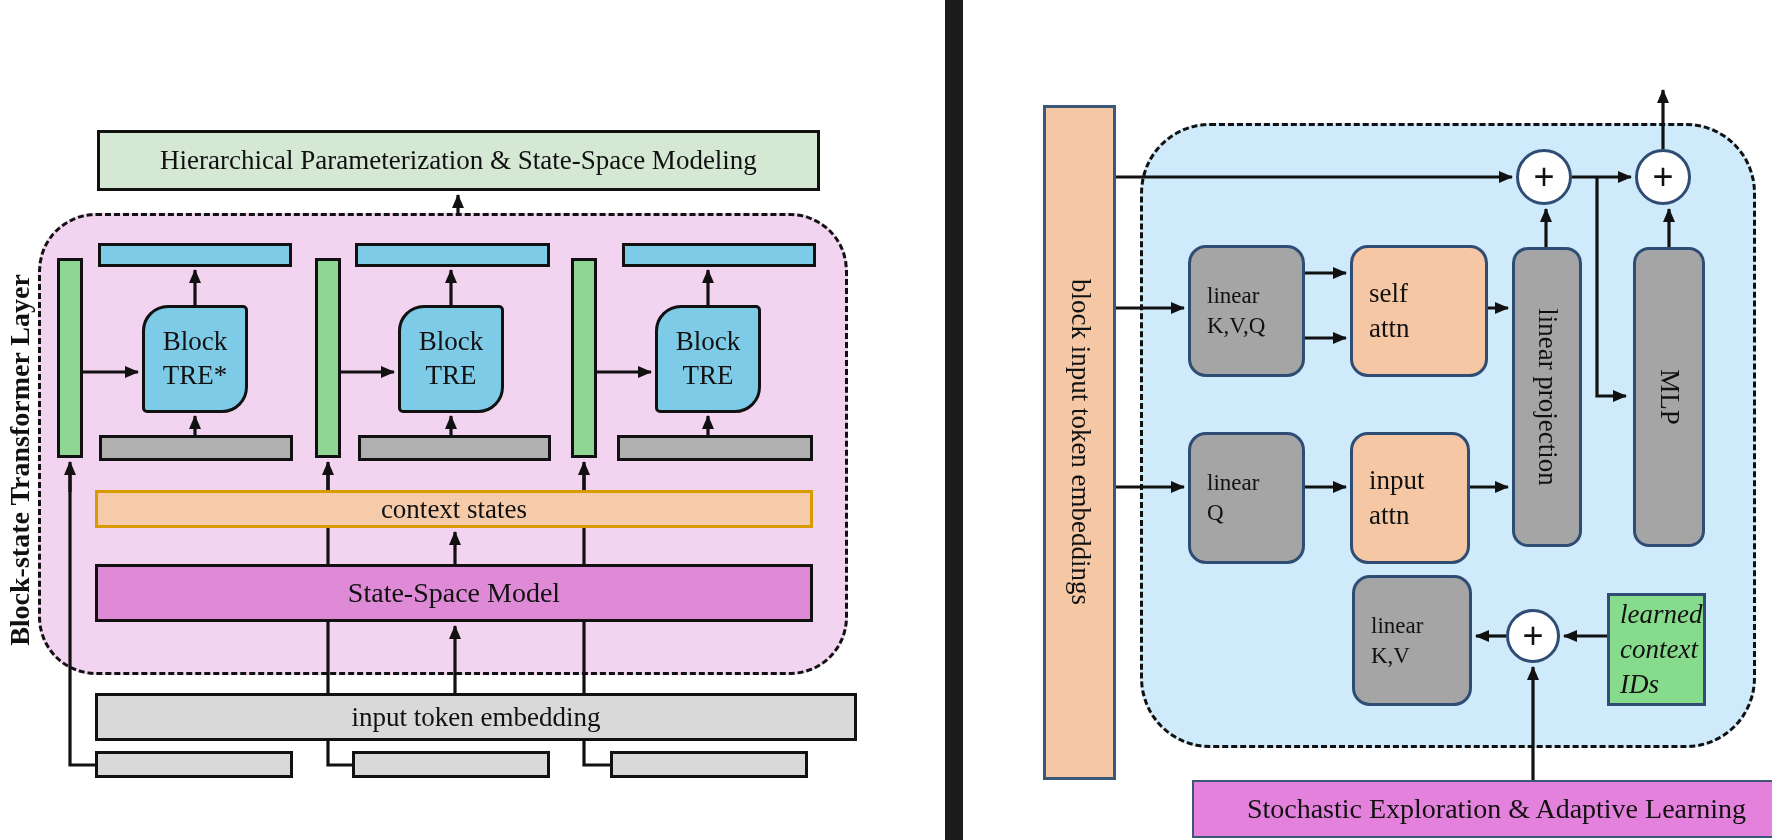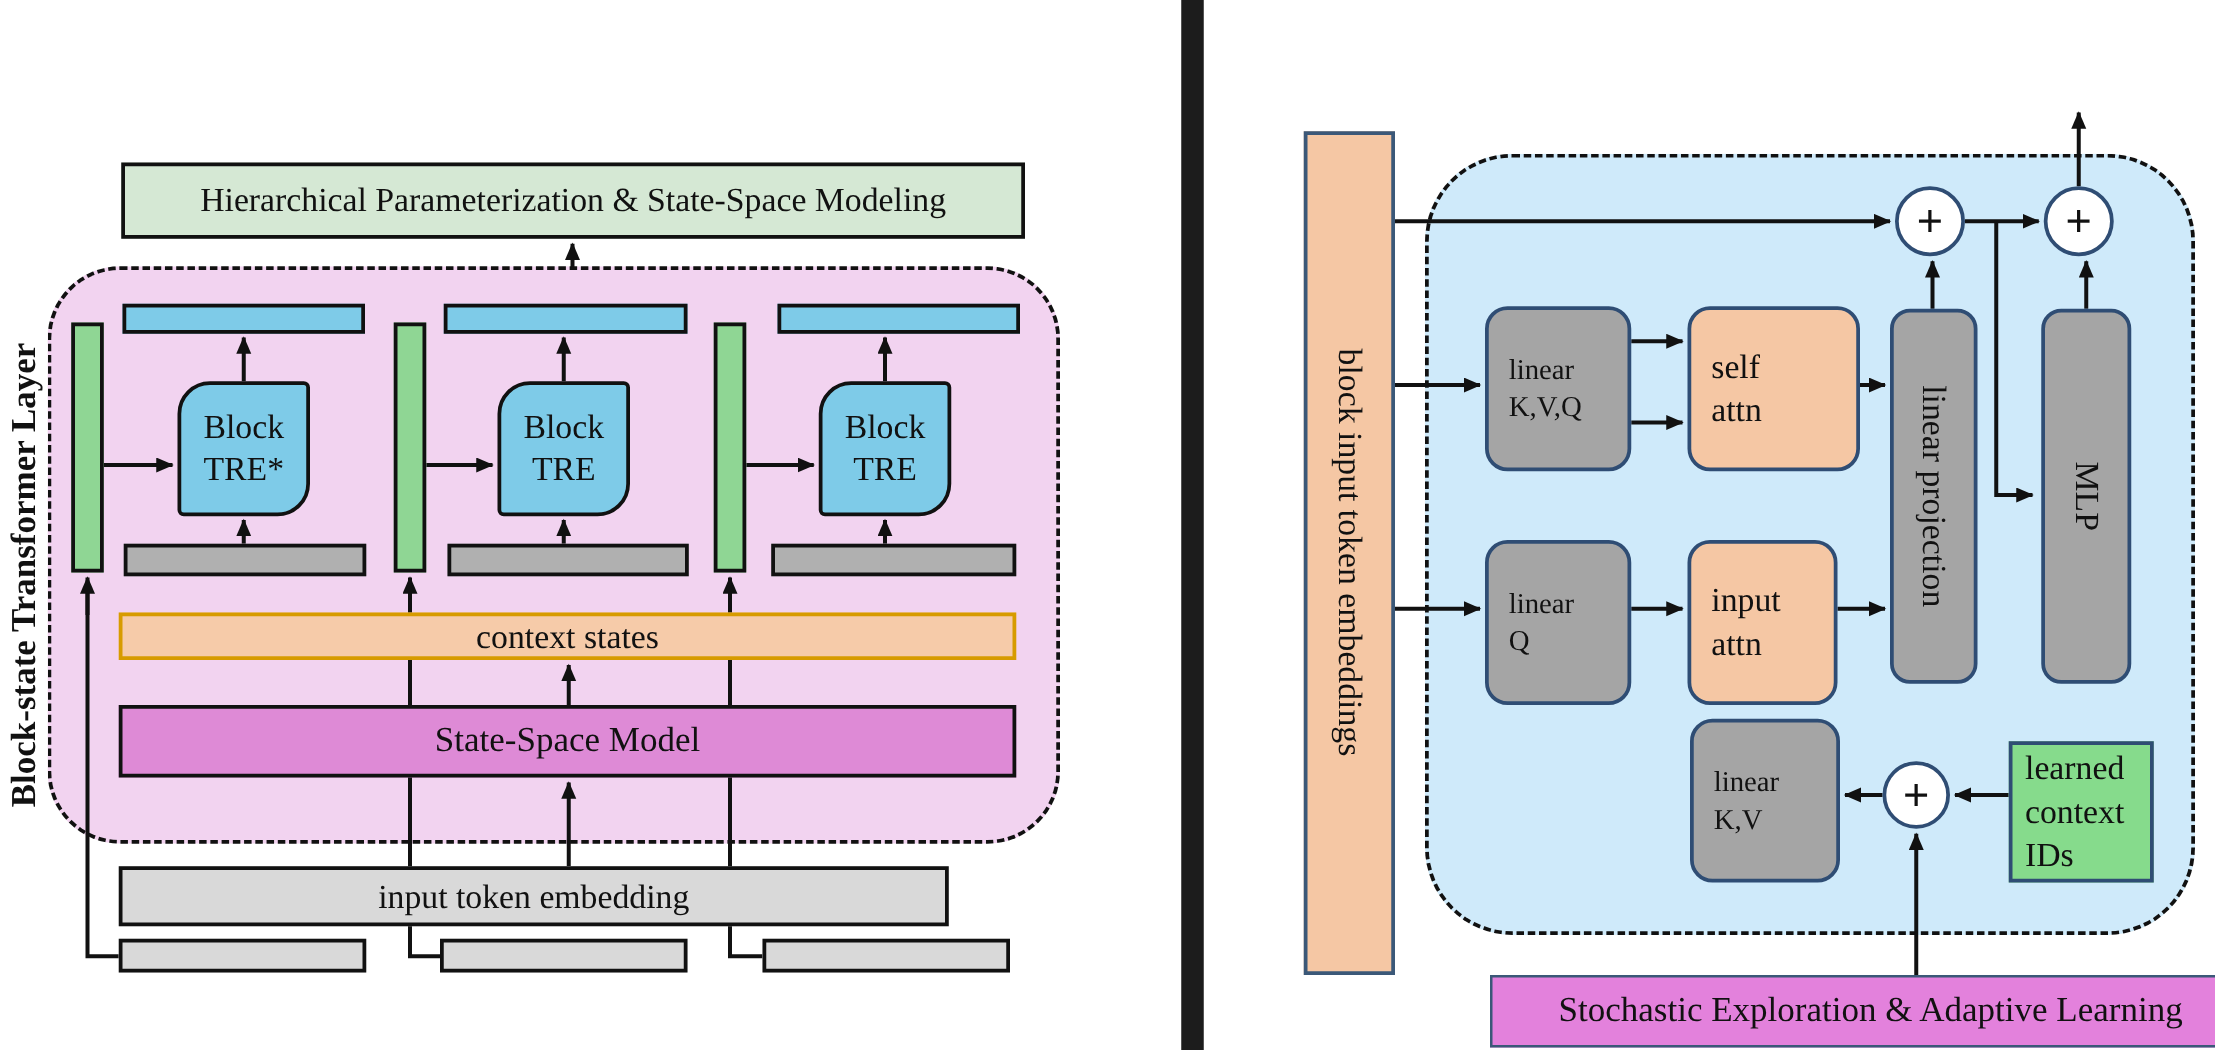--- a/index.html
+++ b/index.html
@@ -72,21 +72,21 @@
   <div class="abs gray-bar" style="left:617px;top:435px;width:196px;height:26px;"></div>
   <div class="abs tre-box center" style="left:655px;top:305px;width:106px;height:108px;">
     <div><span>Block</span><br>
          <span>TRE</span></div>
   </div>
 
   <div class="abs context-bar center" style="left:95px;top:490px;width:718px;height:38px;">context states</div>
 
   <div class="abs ssm-bar center" style="left:95px;top:564px;width:718px;height:58px;">State-Space Model</div>
 
-  <div class="abs input-bar center" style="left:95px;top:693px;width:664px;height:48px;">input token embedding</div>
+  <div class="abs input-bar center" style="left:95px;top:693px;width:762px;height:48px;">input token embedding</div>
 
   <div class="abs token-bar" style="left:95px;top:751px;width:198px;height:27px;"></div>
   <div class="abs token-bar" style="left:352px;top:751px;width:198px;height:27px;"></div>
   <div class="abs token-bar" style="left:610px;top:751px;width:198px;height:27px;"></div>
 
   <div class="abs divider" style="left:945px;top:0px;width:18px;height:840px;"></div>
 
   <div class="abs attn-container" style="left:1140px;top:123px;width:616px;height:625px;"></div>
 
 
@@ -113,21 +113,21 @@
     <span>linear</span>
     <span>K,V</span>
   </div>
 
   <div class="abs tallgray" style="left:1512px;top:247px;width:70px;height:300px;"></div>
   <div class="abs vtext" style="left:1547px;top:397px;">linear projection</div>
 
   <div class="abs tallgray" style="left:1633px;top:247px;width:72px;height:300px;"></div>
   <div class="abs vtext" style="left:1669px;top:397px;">MLP</div>
 
-  <div class="abs ids-box" style="left:1607px;top:593px;width:116px;height:113px;">
+  <div class="abs ids-box" style="left:1607px;top:593px;width:99px;height:113px;font-style:italic;">
     <span>learned</span>
     <span>context</span>
     <span>IDs</span>
   </div>
 
   <div class="abs plus-circle center" style="left:1516px;top:149px;width:56px;height:56px;">+</div>
   <div class="abs plus-circle center" style="left:1635px;top:149px;width:56px;height:56px;">+</div>
   <div class="abs plus-circle center" style="left:1506px;top:609px;width:54px;height:54px;">+</div>
 
   <div class="abs magenta-bar center" style="left:1155px;top:780px;width:609px;height:58px;">Stochastic Exploration &amp; Adaptive Learning</div>

